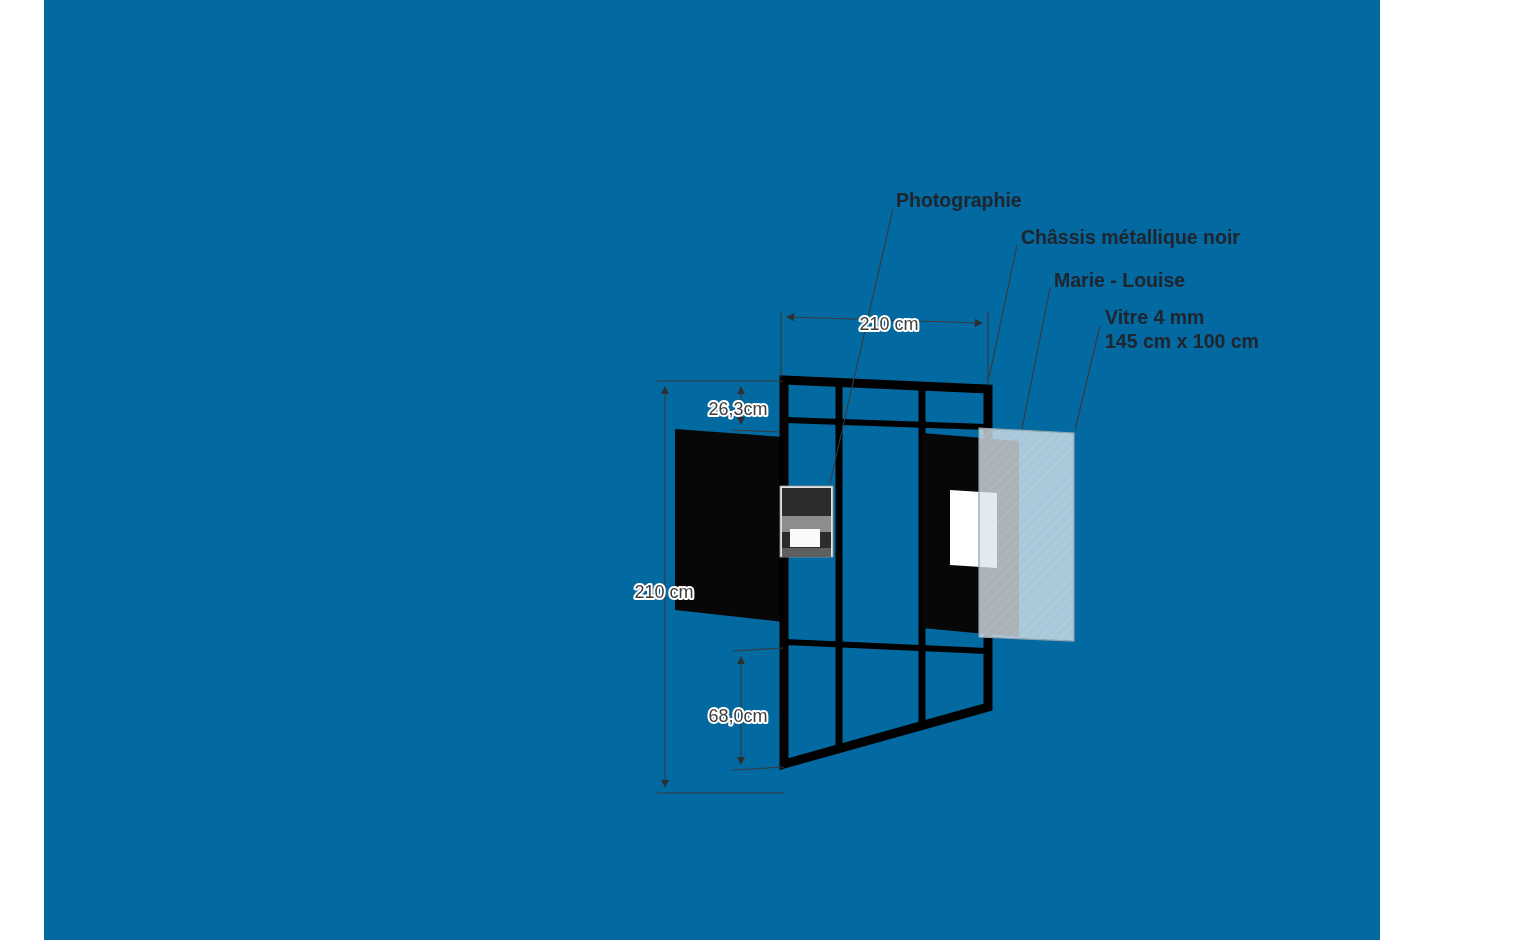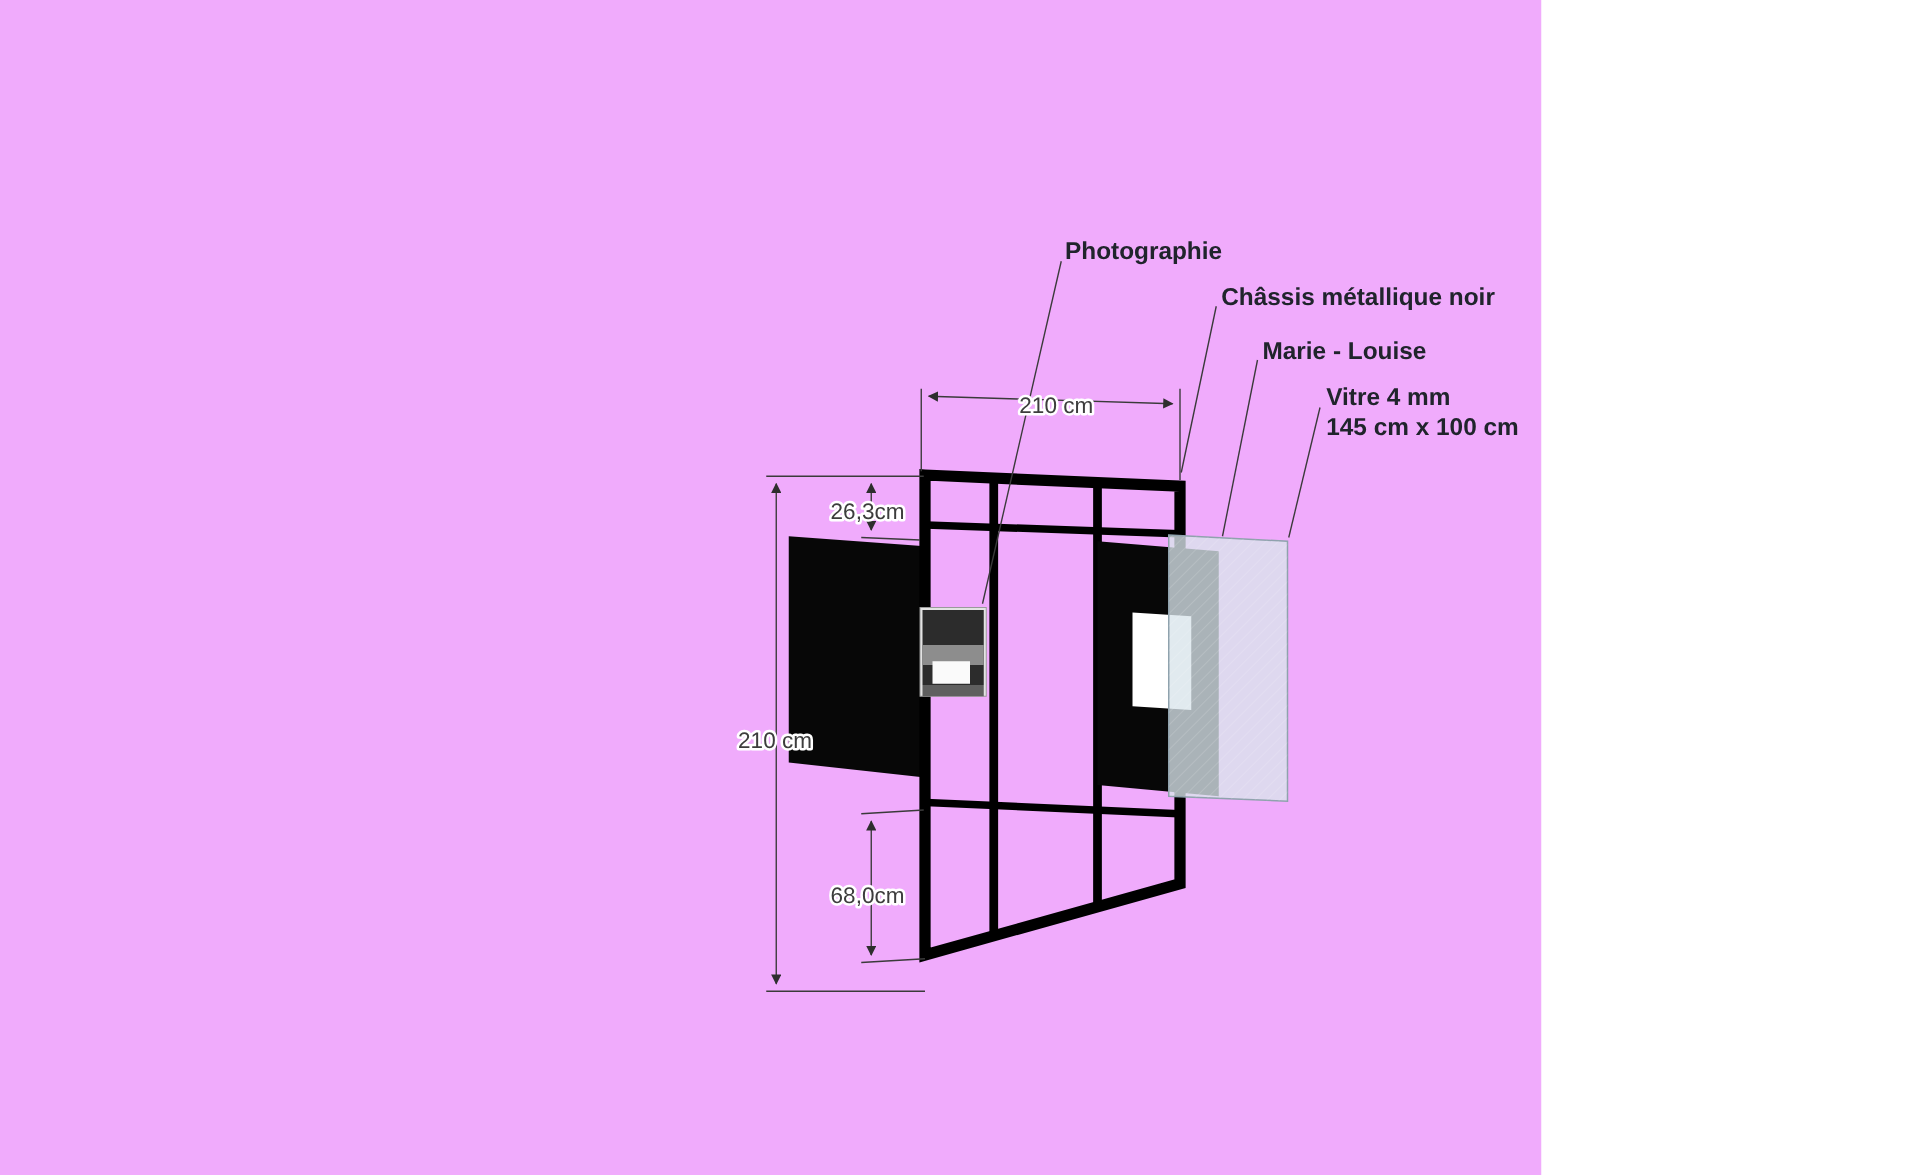--- a/index.html
+++ b/index.html
@@ -1,22 +1,23 @@
 <!DOCTYPE html>
 <html><head>
 <meta charset="utf-8">
 <style>
   html, body { margin: 0; padding: 0; background: #ffffff; }
   .canvas {
     position: relative;
-    width: 1233px;
+    width: 1336px;
     height: 940px;
-    background: #f0abfc;
+    background: #0369a1;
     overflow: hidden;
     font-family: "Liberation Sans", sans-serif;
+    margin-left: 44px;
   }
   svg { position: absolute; top: 0; left: 0; }
   .callout-text {
     font-family: "Liberation Sans", sans-serif;
     font-size: 19.5px;
     font-weight: 700;
   }
   .dim-text {
     font-family: "Liberation Sans", sans-serif;
     font-size: 18px;

